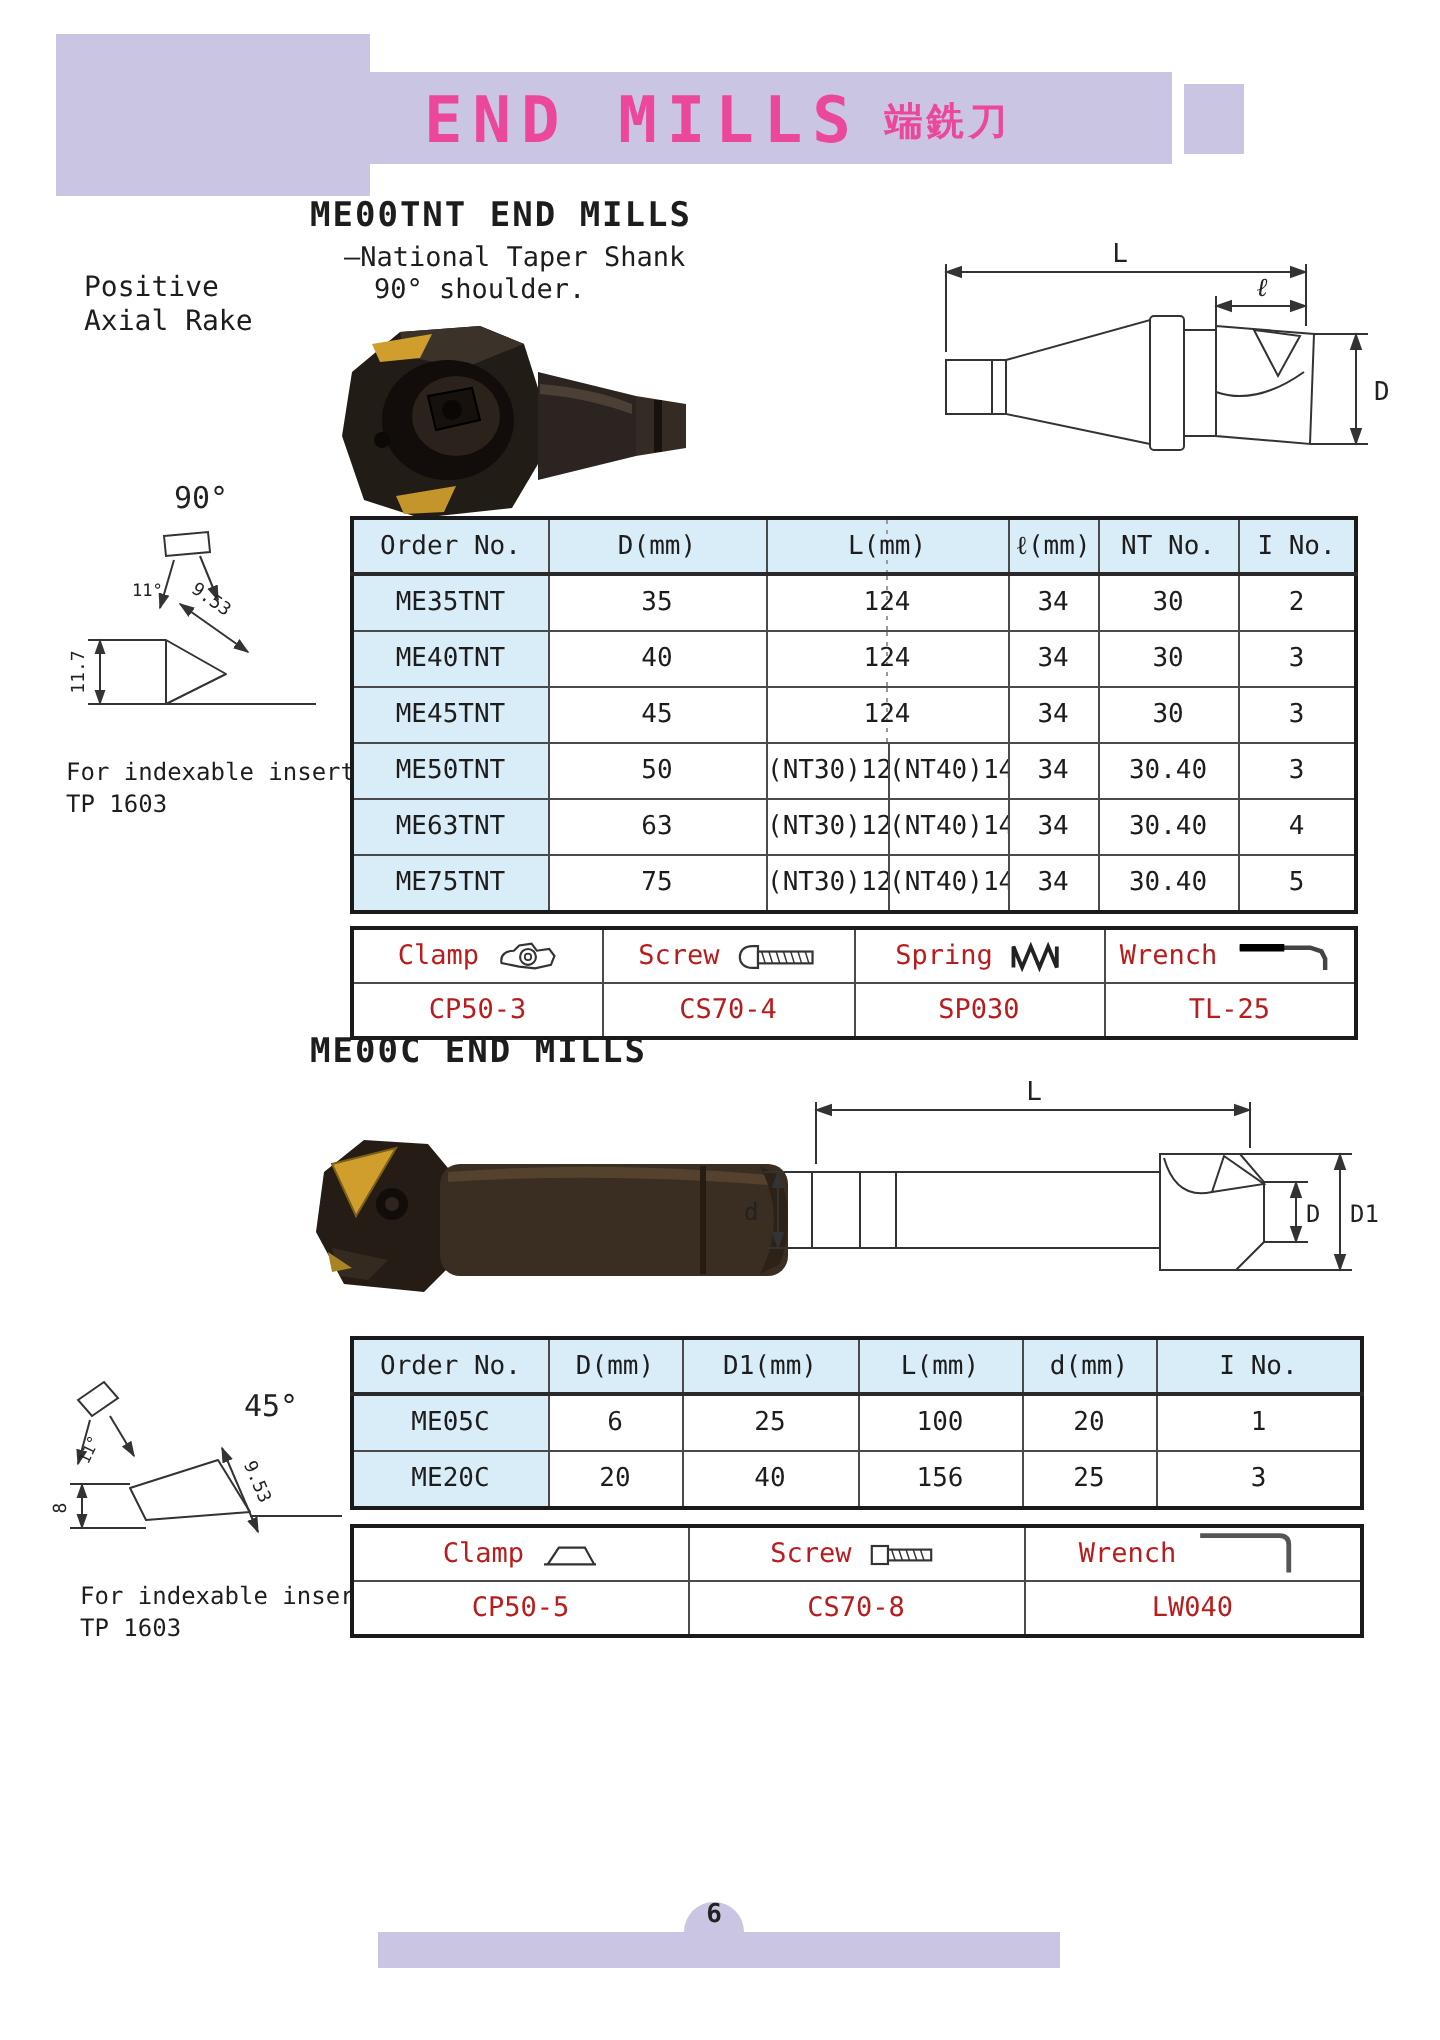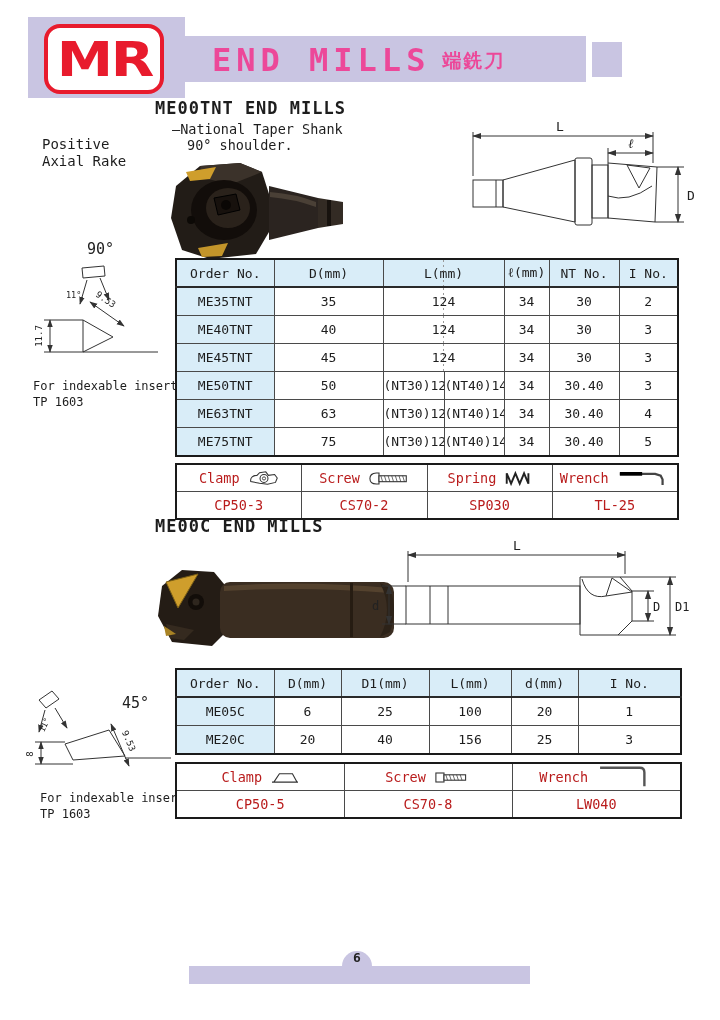--- a/index.html
+++ b/index.html
@@ -40,23 +40,20 @@
   svg text{font-family:"DejaVu Sans Mono",monospace;fill:#222;}
 </style>
 </head>
 <body>
 
 <div class="page">
 
   <div class="abs lav" style="left:28px;top:17px;width:157px;height:81px;"></div>
   <div class="abs lav" style="left:183px;top:36px;width:403px;height:46px;"></div>
   <div class="abs lav" style="left:592px;top:42px;width:30px;height:35px;"></div>
-  <div class="abs logo-box">
-    <span class="logo-text">MR</span>
-  </div>
   <div class="abs page-title"><span>END MILLS</span><span class="page-title-cjk">端銑刀</span></div>
 
   <div class="abs sec-heading" style="left:155px;top:98px;">ME00TNT END MILLS</div>
   <div class="abs sub" style="left:172px;top:121px;">—National Taper Shank</div>
   <div class="abs sub" style="left:187px;top:137px;text-align:right;">90° shoulder.</div>
   <div class="abs note" style="left:42px;top:136px;">
     <div>Positive</div>
     <div>Axial Rake</div>
   </div>
 
@@ -259,21 +256,21 @@
                   <path d="M2 4 L26 4" fill="none" stroke="#000" stroke-width="4"></path>
                 </svg>
               </span>
             </div>
           </th>
         </tr>
       </thead>
     <tbody>
         <tr id="acc1-vals">
           <td>CP50-3</td>
-          <td>CS70-2</td>
+          <td>CS70-4</td>
           <td>SP030</td>
           <td>TL-25</td>
         </tr>
       </tbody>
   </table>
 
   <div class="abs sec-heading" style="left:155px;top:516px;">ME00C END MILLS</div>
 
   <svg class="abs" style="left:154px;top:560px;" width="246" height="92" viewBox="0 0 246 92">
     <path d="M8 26 L28 10 L60 12 L70 24 L70 74 L58 86 L18 82 L4 56 Z" fill="#241c15"></path>

